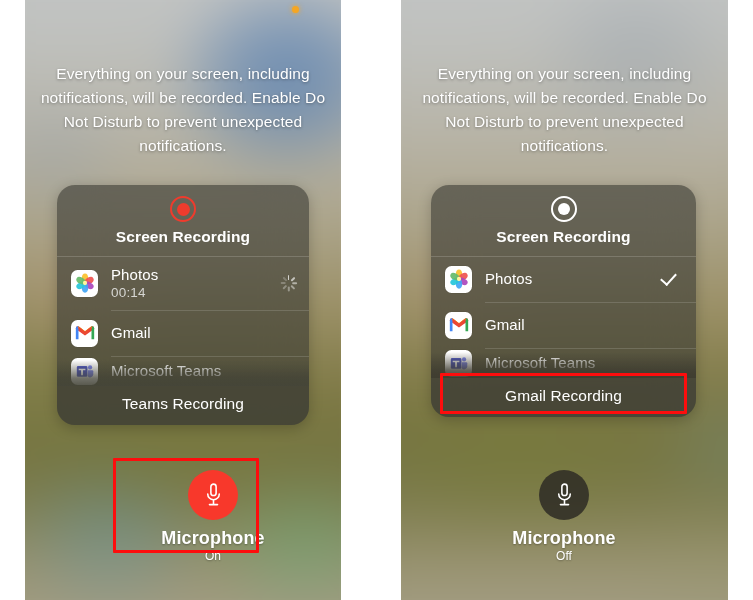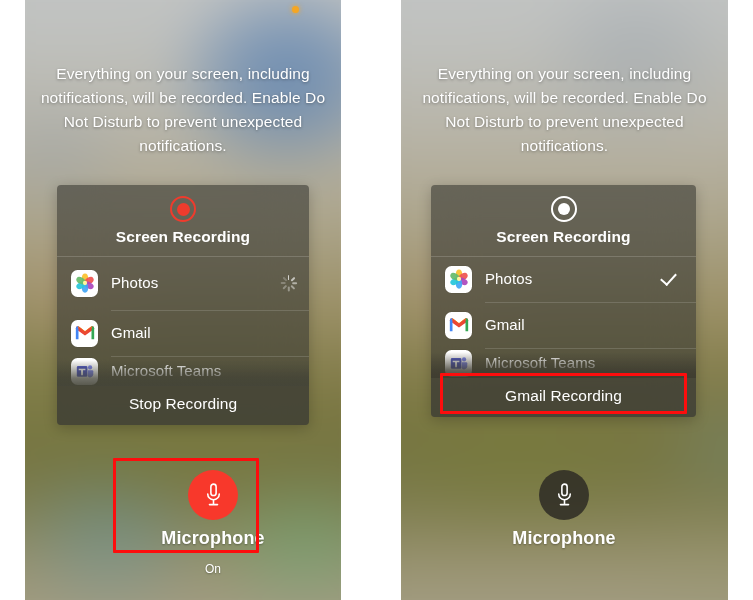--- a/index.html
+++ b/index.html
@@ -110,21 +110,21 @@
     box-sizing: border-box;
     text-shadow: 0 1px 3px rgba(0,0,0,0.35);
     letter-spacing: 0.1px;
   }
   .phone-left  .warning-text { top: 62px; }
   .phone-right .warning-text { top: 62px; }
 
   
   .rec-card {
     position: absolute;
-    border-radius: 4px;
+    border-radius: 18px;
     overflow: hidden;
     background: rgba(58,58,52,0.62);
     backdrop-filter: blur(22px);
     -webkit-backdrop-filter: blur(22px);
     box-shadow: 0 3px 14px rgba(0,0,0,0.22);
   }
   .phone-left  .rec-card { left: 32px; top: 185px; width: 252px; }
   .phone-right .rec-card { left: 30px; top: 185px; width: 265px; }
 
   .rec-card-head {
@@ -291,21 +291,21 @@
     color: #ffffff;
     font-size: 18px;
     font-weight: 700;
     letter-spacing: 0.15px;
     text-shadow: 0 1px 2px rgba(0,0,0,0.3);
   }
   .mic-state {
     color: #ffffff;
     font-size: 12px;
     font-weight: 400;
-    margin-top: 13px;
+    margin-top: 0;
     text-shadow: 0 1px 2px rgba(0,0,0,0.3);
   }
 
   
   .annot-box {
     position: absolute;
     border: 3px solid #fd0d0d;
     box-sizing: border-box;
     pointer-events: none;
     border-radius: 1px;
@@ -349,20 +349,21 @@
                 <ellipse cx="0" cy="-7" rx="4.6" ry="7" transform="rotate(120)" fill="#ab47bc" opacity="0.92"></ellipse>
                 <ellipse cx="0" cy="-7" rx="4.6" ry="7" transform="rotate(180)" fill="#42a5f5" opacity="0.92"></ellipse>
                 <ellipse cx="0" cy="-7" rx="4.6" ry="7" transform="rotate(240)" fill="#26c6da" opacity="0.92"></ellipse>
                 <ellipse cx="0" cy="-7" rx="4.6" ry="7" transform="rotate(300)" fill="#66bb6a" opacity="0.92"></ellipse>
                 <circle cx="0" cy="0" r="3.1" fill="#fff59d"></circle>
               </g>
             </svg>
           </span>
           <span class="app-label-wrap">
             <span class="app-label">Photos</span>
+            <div class="app-sub">00:14</div>
           </span>
           <span class="spinner">
             <i style="transform:rotate(0deg);opacity:1"></i>
             <i style="transform:rotate(45deg);opacity:.85"></i>
             <i style="transform:rotate(90deg);opacity:.7"></i>
             <i style="transform:rotate(135deg);opacity:.6"></i>
             <i style="transform:rotate(180deg);opacity:.5"></i>
             <i style="transform:rotate(225deg);opacity:.42"></i>
             <i style="transform:rotate(270deg);opacity:.35"></i>
             <i style="transform:rotate(315deg);opacity:.3"></i>
@@ -397,21 +398,21 @@
             </svg>
           </span>
           <span class="app-label-wrap">
             <span class="app-label">Microsoft Teams</span>
           </span>
         </div>
 
         <div class="row-fade" style="background:linear-gradient(to bottom, rgba(62,62,52,0) 0%, rgba(66,66,54,0.75) 70%, rgba(68,68,56,0.9) 100%);"></div>
       </div>
 
-      <div class="rec-action">Stop Recording</div>
+      <div class="rec-action">Teams Recording</div>
     </div>
 
     <div class="mic-tile">
       <div class="mic-circle on">
         <svg width="21" height="27" viewBox="0 0 24 30" aria-hidden="true">
           <rect x="9" y="2" width="6" height="13" rx="3" fill="none" stroke="#ffffff" stroke-width="1.8"></rect>
           <path d="M5.4 13.2a6.6 6.6 0 0 0 13.2 0" fill="none" stroke="#ffffff" stroke-width="1.8" stroke-linecap="round"></path>
           <line x1="12" y1="19.8" x2="12" y2="25" stroke="#ffffff" stroke-width="1.8" stroke-linecap="round"></line>
           <line x1="7.4" y1="25.4" x2="16.6" y2="25.4" stroke="#ffffff" stroke-width="1.8" stroke-linecap="round"></line>
         </svg>
@@ -501,19 +502,20 @@
     <div class="mic-tile">
       <div class="mic-circle off">
         <svg width="21" height="27" viewBox="0 0 24 30" aria-hidden="true">
           <rect x="9" y="2" width="6" height="13" rx="3" fill="none" stroke="#ffffff" stroke-width="1.8"></rect>
           <path d="M5.4 13.2a6.6 6.6 0 0 0 13.2 0" fill="none" stroke="#ffffff" stroke-width="1.8" stroke-linecap="round"></path>
           <line x1="12" y1="19.8" x2="12" y2="25" stroke="#ffffff" stroke-width="1.8" stroke-linecap="round"></line>
           <line x1="7.4" y1="25.4" x2="16.6" y2="25.4" stroke="#ffffff" stroke-width="1.8" stroke-linecap="round"></line>
         </svg>
       </div>
       <div class="mic-name">Microphone</div>
+      <div class="mic-state">Off</div>
     </div>
   </div>
 
   <div class="annot-box" id="annot-mic"></div>
   <div class="annot-box" id="annot-startrec"></div>
 
 </div>
 
 </body></html>

